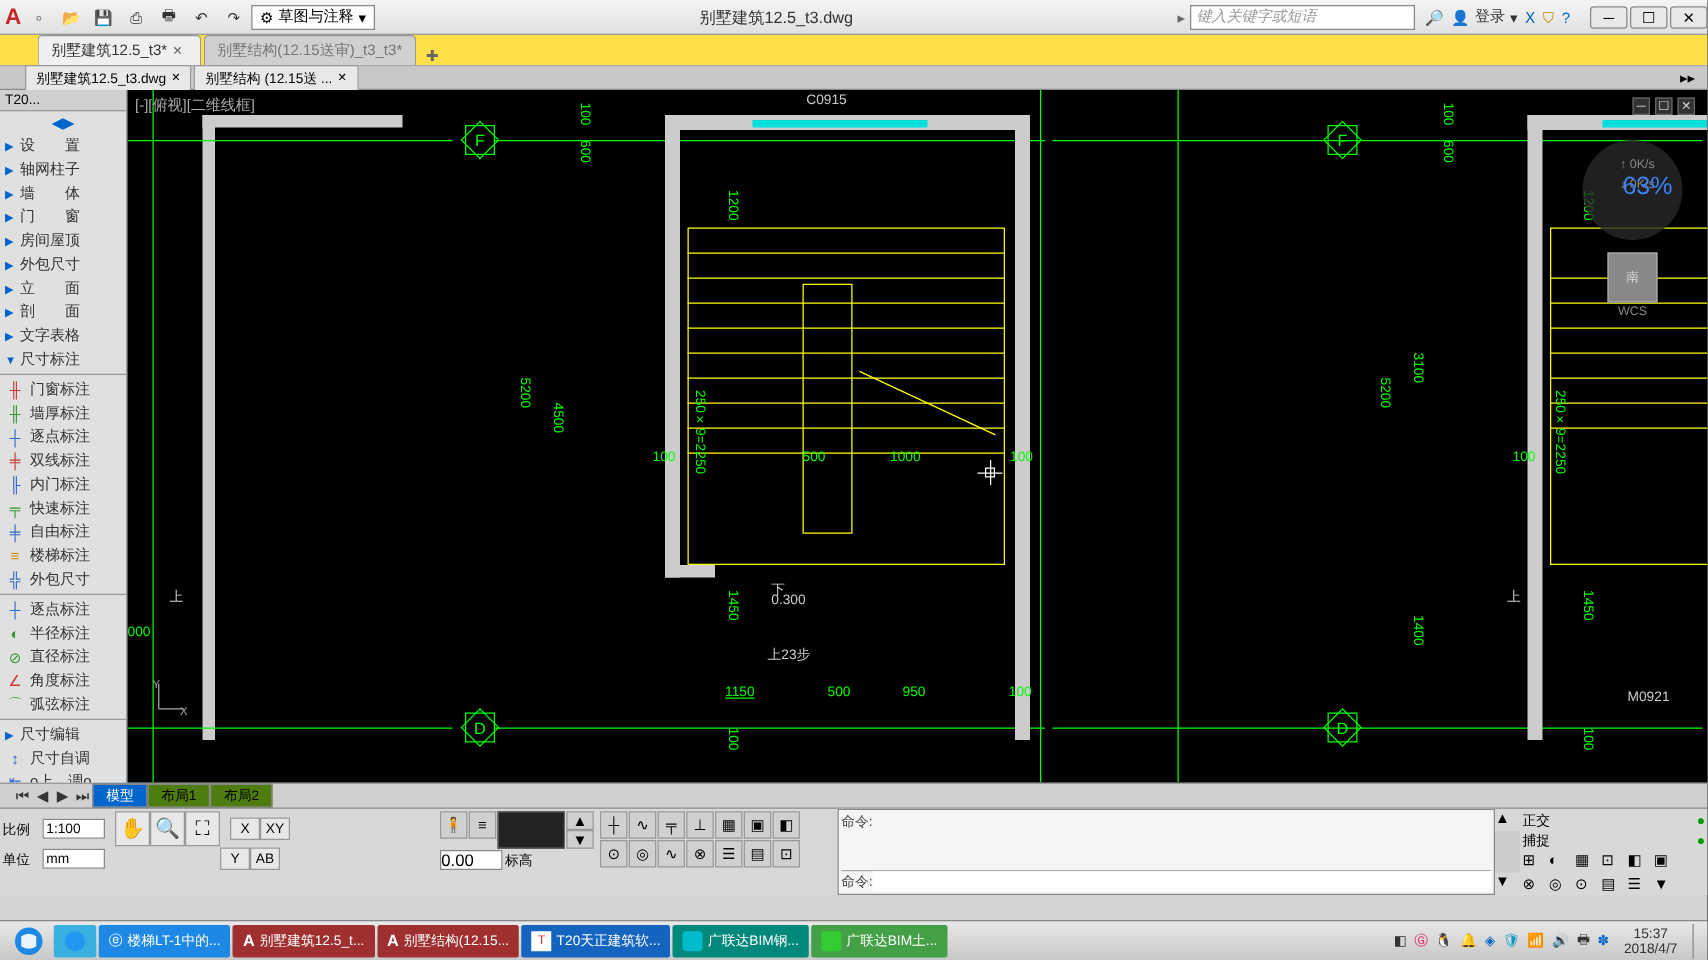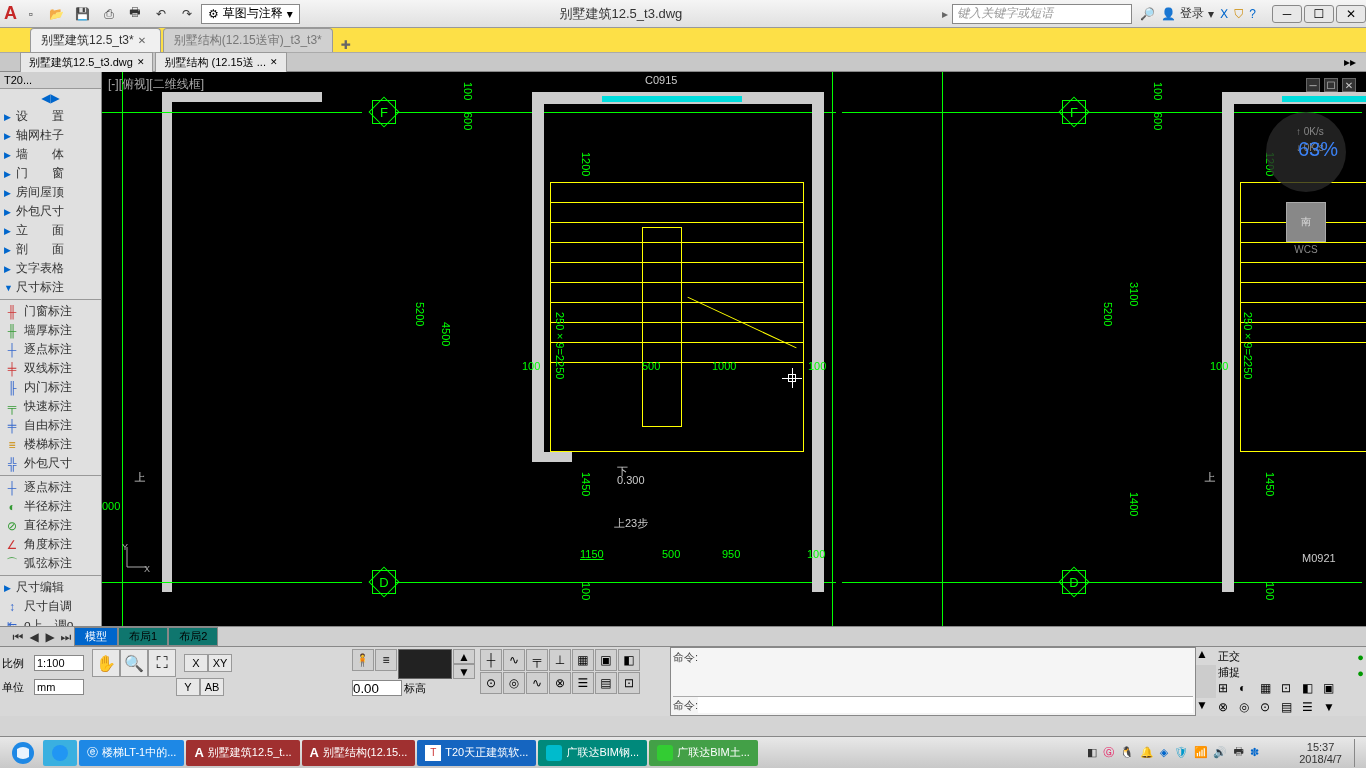--- a/index.html
+++ b/index.html
@@ -58,21 +58,21 @@
 .cad-yellow { position: absolute; border: 1px solid #ff0; }
 .cad-text { position: absolute; color: #0f0; font-size: 11px; font-family: simplex, sans-serif; }
 .cad-text-white { position: absolute; color: #ccc; font-size: 11px; }
 .grid-bubble { position: absolute; width: 24px; height: 24px; border: 1px solid #0f0; border-radius: 0; display: flex; align-items: center; justify-content: center; color: #0f0; font-size: 13px; transform: rotate(0deg); }
 .grid-bubble::before { content:''; position:absolute; inset:0; border:1px solid #0f0; transform: rotate(45deg); }
 .dim-text-v { writing-mode: vertical-rl; }
 
 
 .layout-tabs { height: 20px; background: #d0d0d0; display: flex; align-items: center; padding-left: 10px; border-top: 1px solid #888; }
 .layout-tabs .nav-btn { width: 16px; text-align: center; color: #333; }
-.layout-tabs .ltab { padding: 1px 10px; border: 1px solid #888; background: #0f766e; font-size: 11px; }
+.layout-tabs .ltab { padding: 1px 10px; border: 1px solid #888; background: #4d7c0f; font-size: 11px; }
 .layout-tabs .ltab.active { background: #0066cc; color: #fff; }
 
 .status-strip { height: 70px; background: #d8d8d8; display: flex; border-top: 1px solid #888; }
 .status-left { width: 350px; display: flex; flex-direction: column; padding: 2px; gap: 1px; }
 .status-row { display: flex; align-items: center; gap: 4px; font-size: 11px; }
 .status-row label { width: 28px; }
 .status-row input { height: 16px; border: 1px solid #888; font-size: 11px; padding: 0 2px; }
 .tool-cluster { display: flex; }
 .tool-cluster .tbtn { width: 28px; height: 28px; border: 1px solid #999; background: #e8e8e8; display: flex; align-items: center; justify-content: center; font-size: 16px; }
 .mid-toolbar { flex: 0 0 auto; display: flex; align-items: flex-start; padding: 2px; gap: 1px; flex-wrap: wrap; }
@@ -84,21 +84,21 @@
 .right-status { width: 150px; display: flex; flex-direction: column; padding: 2px; gap: 1px; }
 .right-status .srow { display: flex; align-items: center; justify-content: space-between; font-size: 11px; }
 .coord-display { font-size: 11px; padding: 1px 4px; background:#e0e0e0;}
 
 
 .taskbar { position: absolute; bottom: 0; left: 0; right: 0; height: 32px; background: linear-gradient(#e8e8e8, #c8c8c8); display: flex; align-items: center; padding: 0 4px; border-top: 1px solid #888; }
 .taskbar .start { width: 38px; height: 28px; border-radius: 4px; display: flex; align-items: center; justify-content: center; }
 .taskbar .start svg { width: 24px; height: 24px; }
 .taskbar .task-item { height: 26px; padding: 0 8px; display: flex; align-items: center; gap: 4px; font-size: 11px; color: #fff; border-radius: 2px; margin: 0 1px; }
 .taskbar .tray { margin-left: auto; display: flex; align-items: center; gap: 6px; color: #333; font-size: 11px; }
-.taskbar .clock { text-align: center; font-size: 11px; line-height: 12px; padding: 0 6px; margin-left: 28px;}
+.taskbar .clock { text-align: center; font-size: 11px; line-height: 12px; padding: 0 6px;}
 
 .logo-a { color: #c62828; font-weight: bold; font-size: 18px; }
 </style>
 </head>
 <body>
 
 <div class="titlebar">
   <div class="qat">
     <span class="logo-a">A</span>
     <span class="qat-btn">▫</span>

